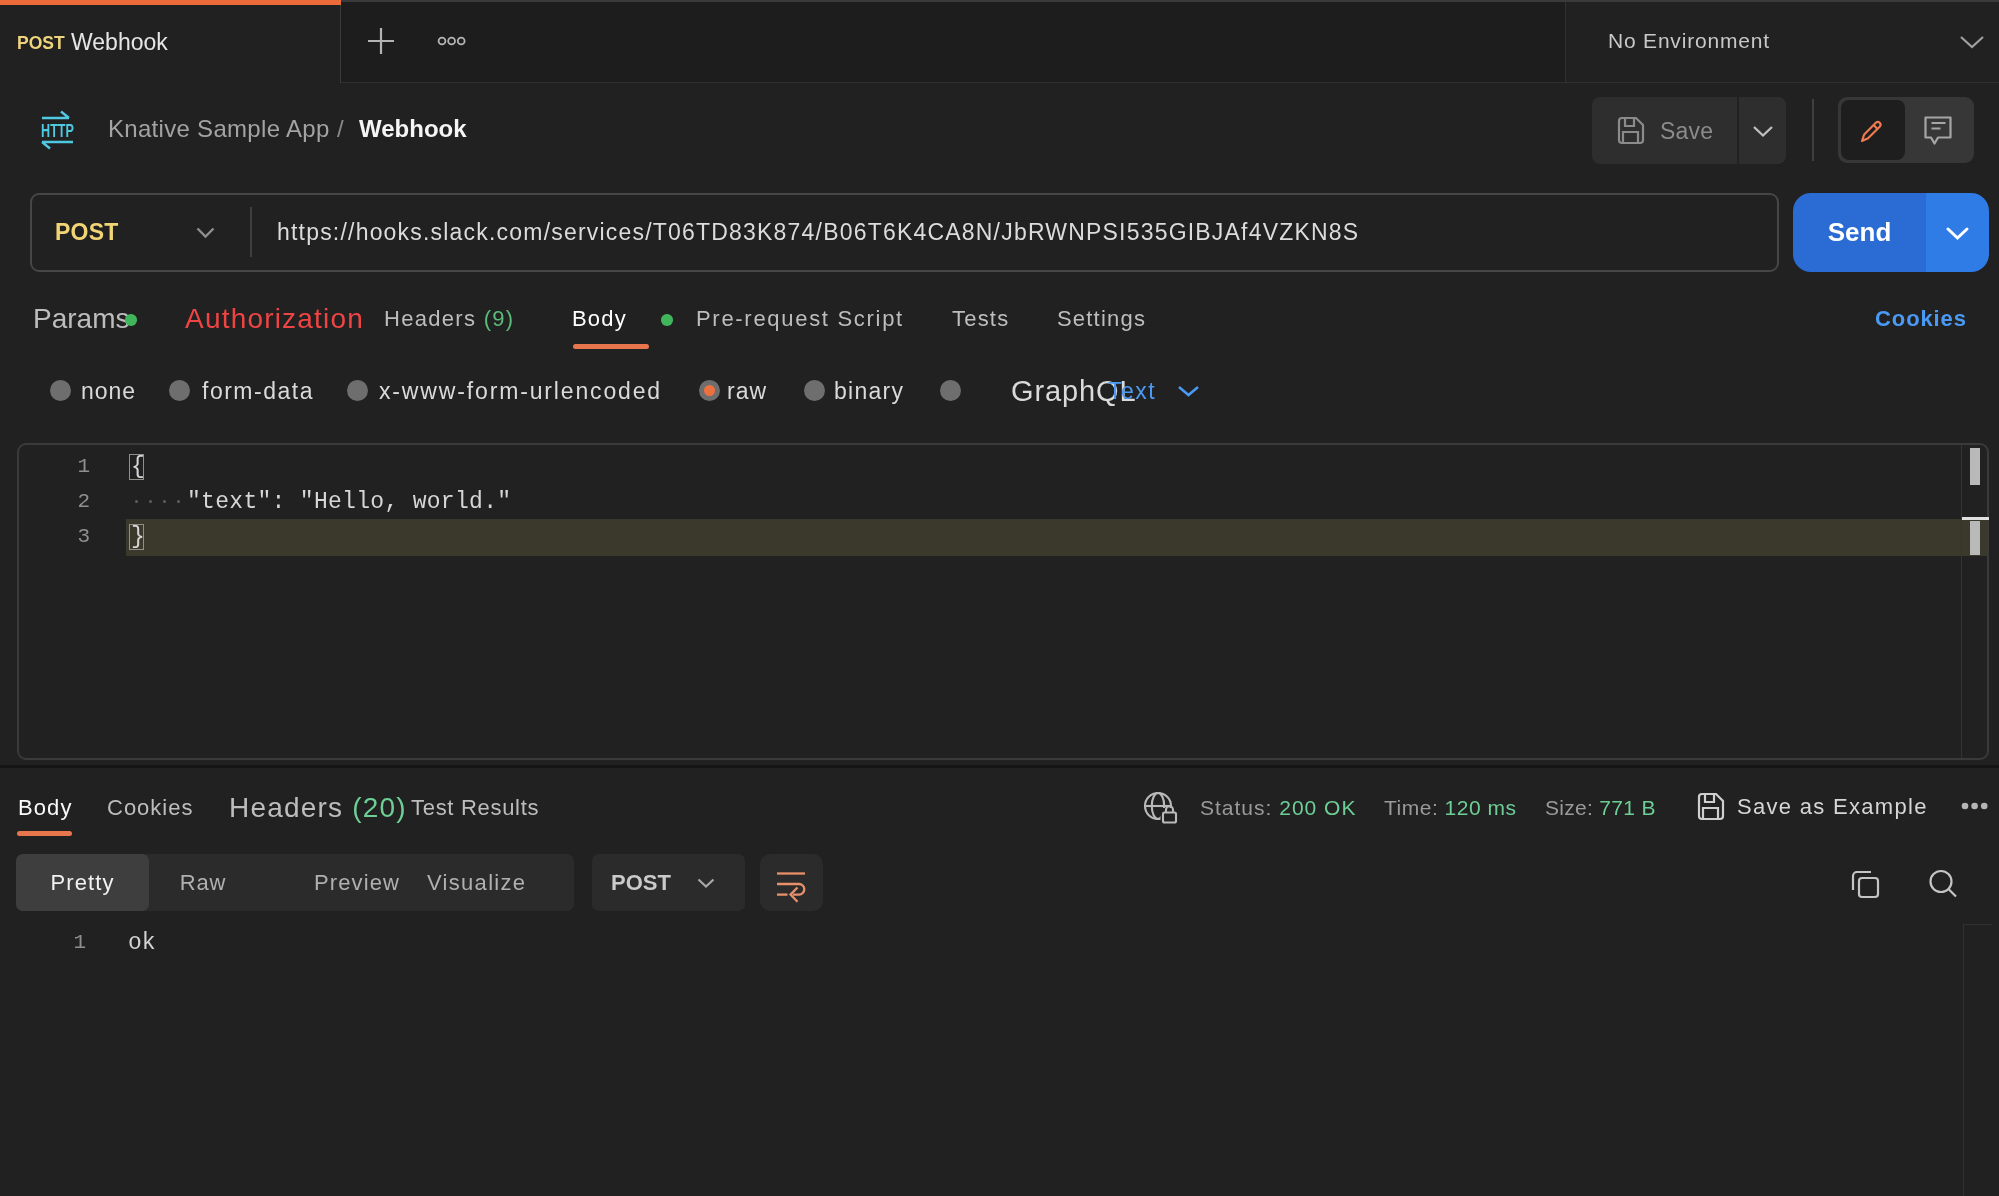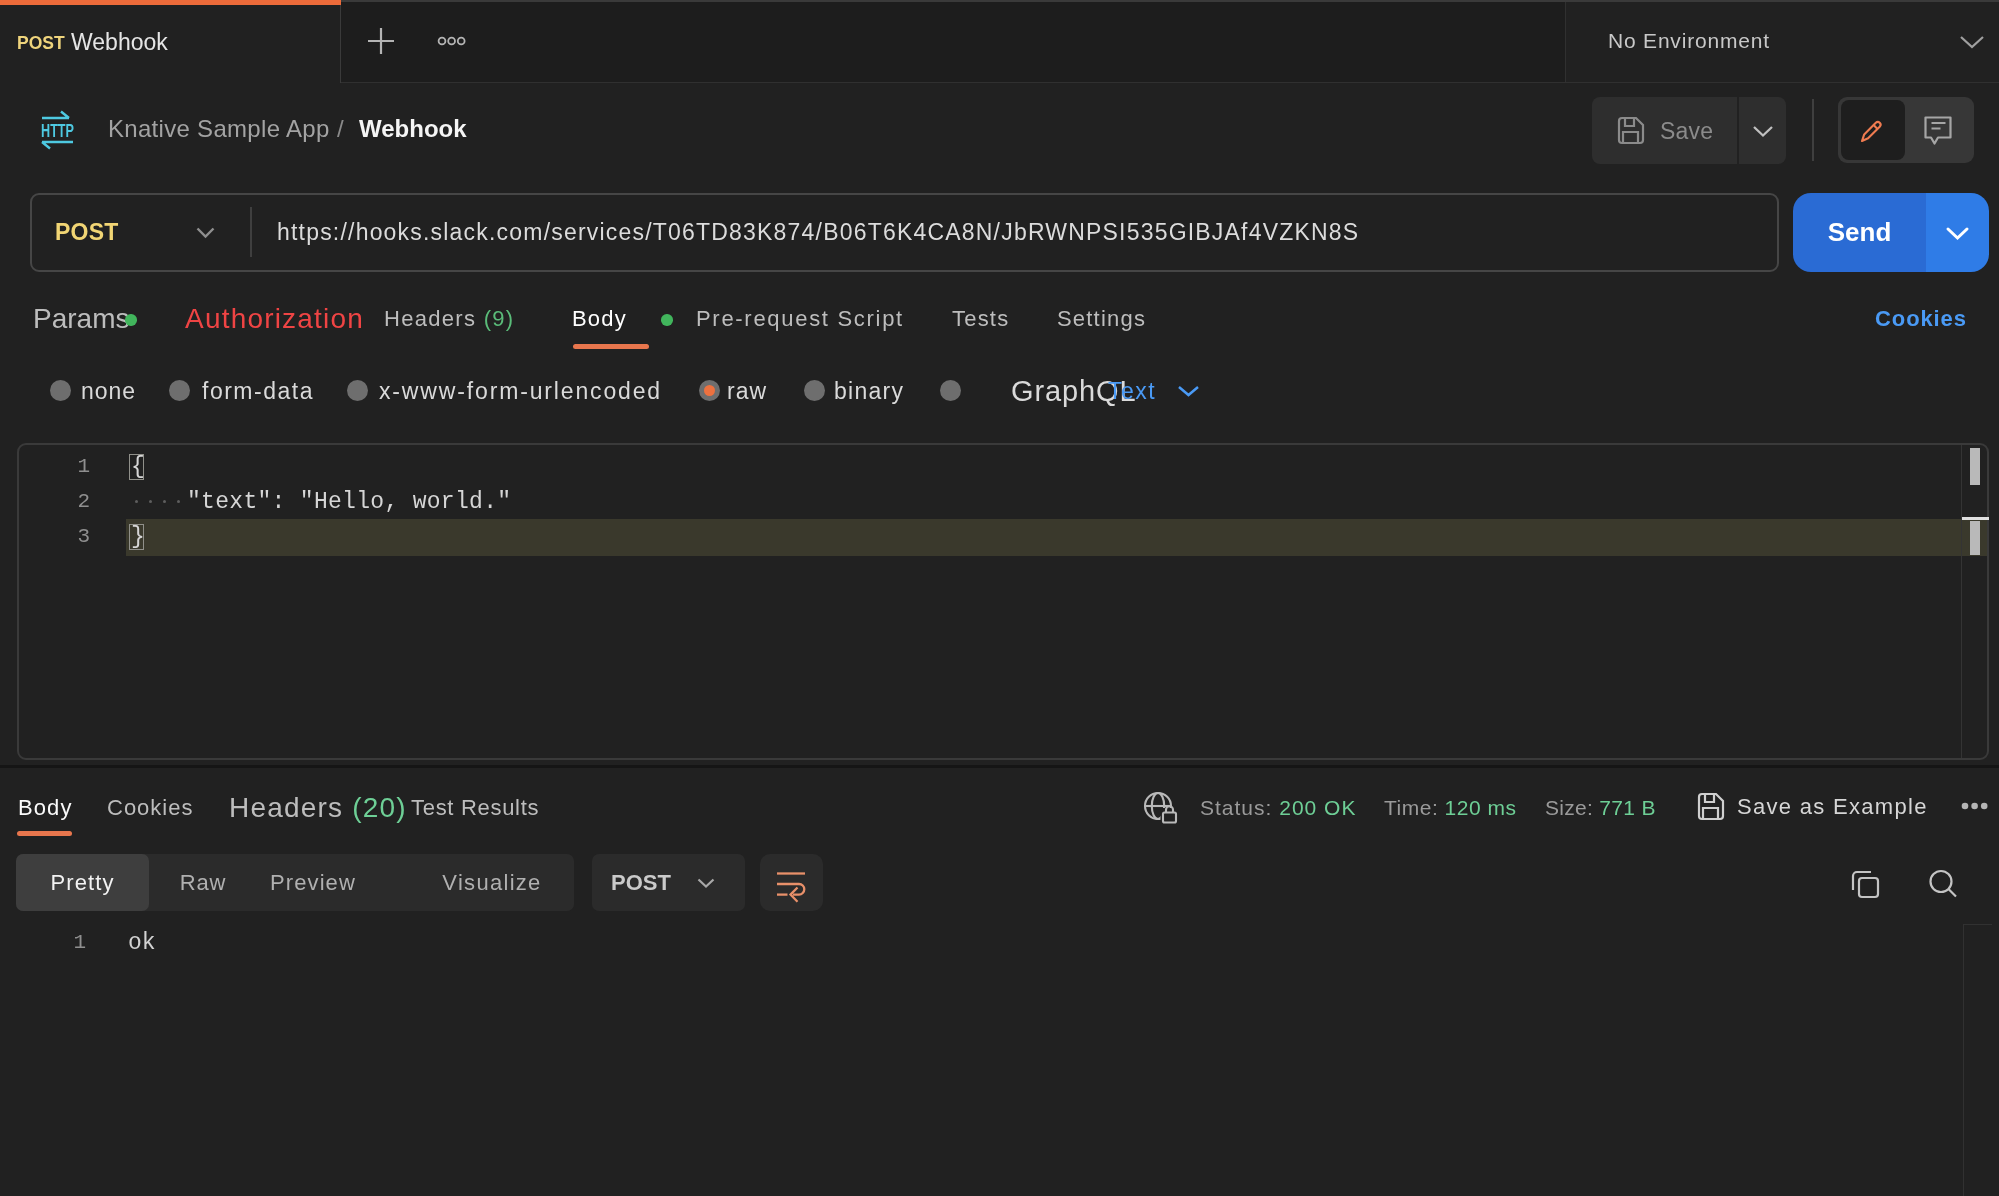--- a/index.html
+++ b/index.html
@@ -150,22 +150,22 @@
 <svg class="a" style="left:1961px;top:802px" width="30" height="8" viewBox="0 0 30 8" fill="#b5b5b5">
     <circle cx="4" cy="4" r="3.3"></circle>
     <circle cx="13.6" cy="4" r="3.3"></circle>
     <circle cx="23.2" cy="4" r="3.3"></circle>
   </svg>
 
 <div class="a" style="left:16px;top:854px;width:558px;height:57px;background:#2b2b2b;border-radius:7px"></div>
 <div class="a" style="left:16px;top:854px;width:133px;height:57px;background:#3e3e3e;border-radius:7px"></div>
 <div class="a" style="left:16px;top:854px;width:133px;height:57px;line-height:57px;text-align:center;font-size:22px;letter-spacing:1.1px;color:#f2f2f2">Pretty</div>
 <div class="a" style="left:149px;top:854px;width:108px;height:57px;line-height:57px;text-align:center;font-size:22px;letter-spacing:.9px;color:#b0b0b0">Raw</div>
-<div class="a" style="left:270px;top:854px;width:130px;height:57px;line-height:57px;text-align:left;font-size:22px;letter-spacing:1.1px;color:#b0b0b0">Preview</div>
-<div class="a" style="left:427px;top:854px;width:130px;height:57px;line-height:57px;text-align:center;font-size:22px;letter-spacing:1.3px;color:#b0b0b0">Visualize</div>
+<div class="a" style="left:270px;top:854px;width:130px;height:57px;line-height:57px;text-align:right;font-size:22px;letter-spacing:1.1px;color:#b0b0b0">Preview</div>
+<div class="a" style="left:427px;top:854px;width:130px;height:57px;line-height:57px;text-align:left;font-size:22px;letter-spacing:1.3px;color:#b0b0b0">Visualize</div>
 <div class="a" style="left:592px;top:854px;width:153px;height:57px;background:#2b2b2b;border-radius:7px"></div>
 <div class="a" style="left:611px;top:871px;height:24px;line-height:24px;font-size:22px;font-weight:700;letter-spacing:0px;color:#cacaca">POST</div>
 <svg class="a" style="left:697px;top:878px" width="18" height="10" viewBox="0 0 18 10" fill="none" stroke="#a8a8a8" stroke-width="2.2">
     <path d="M1.5 1.5 L9 8.5 L16.5 1.5"></path>
   </svg>
 <div class="a" style="left:760px;top:854px;width:63px;height:57px;background:#2b2b2b;border-radius:10px"></div>
 <svg class="a" style="left:777px;top:869px" width="29" height="34" viewBox="0 0 29 34" fill="none" stroke="#e8906a" stroke-width="2.3">
   <path d="M0 4.5 H28"></path>
   <path d="M0 15 H22 a5.3 5.3 0 0 1 0 10.6 H16"></path>
   <path d="M20.5 18.5 L13.5 25.6 L20.5 32.7"></path>

